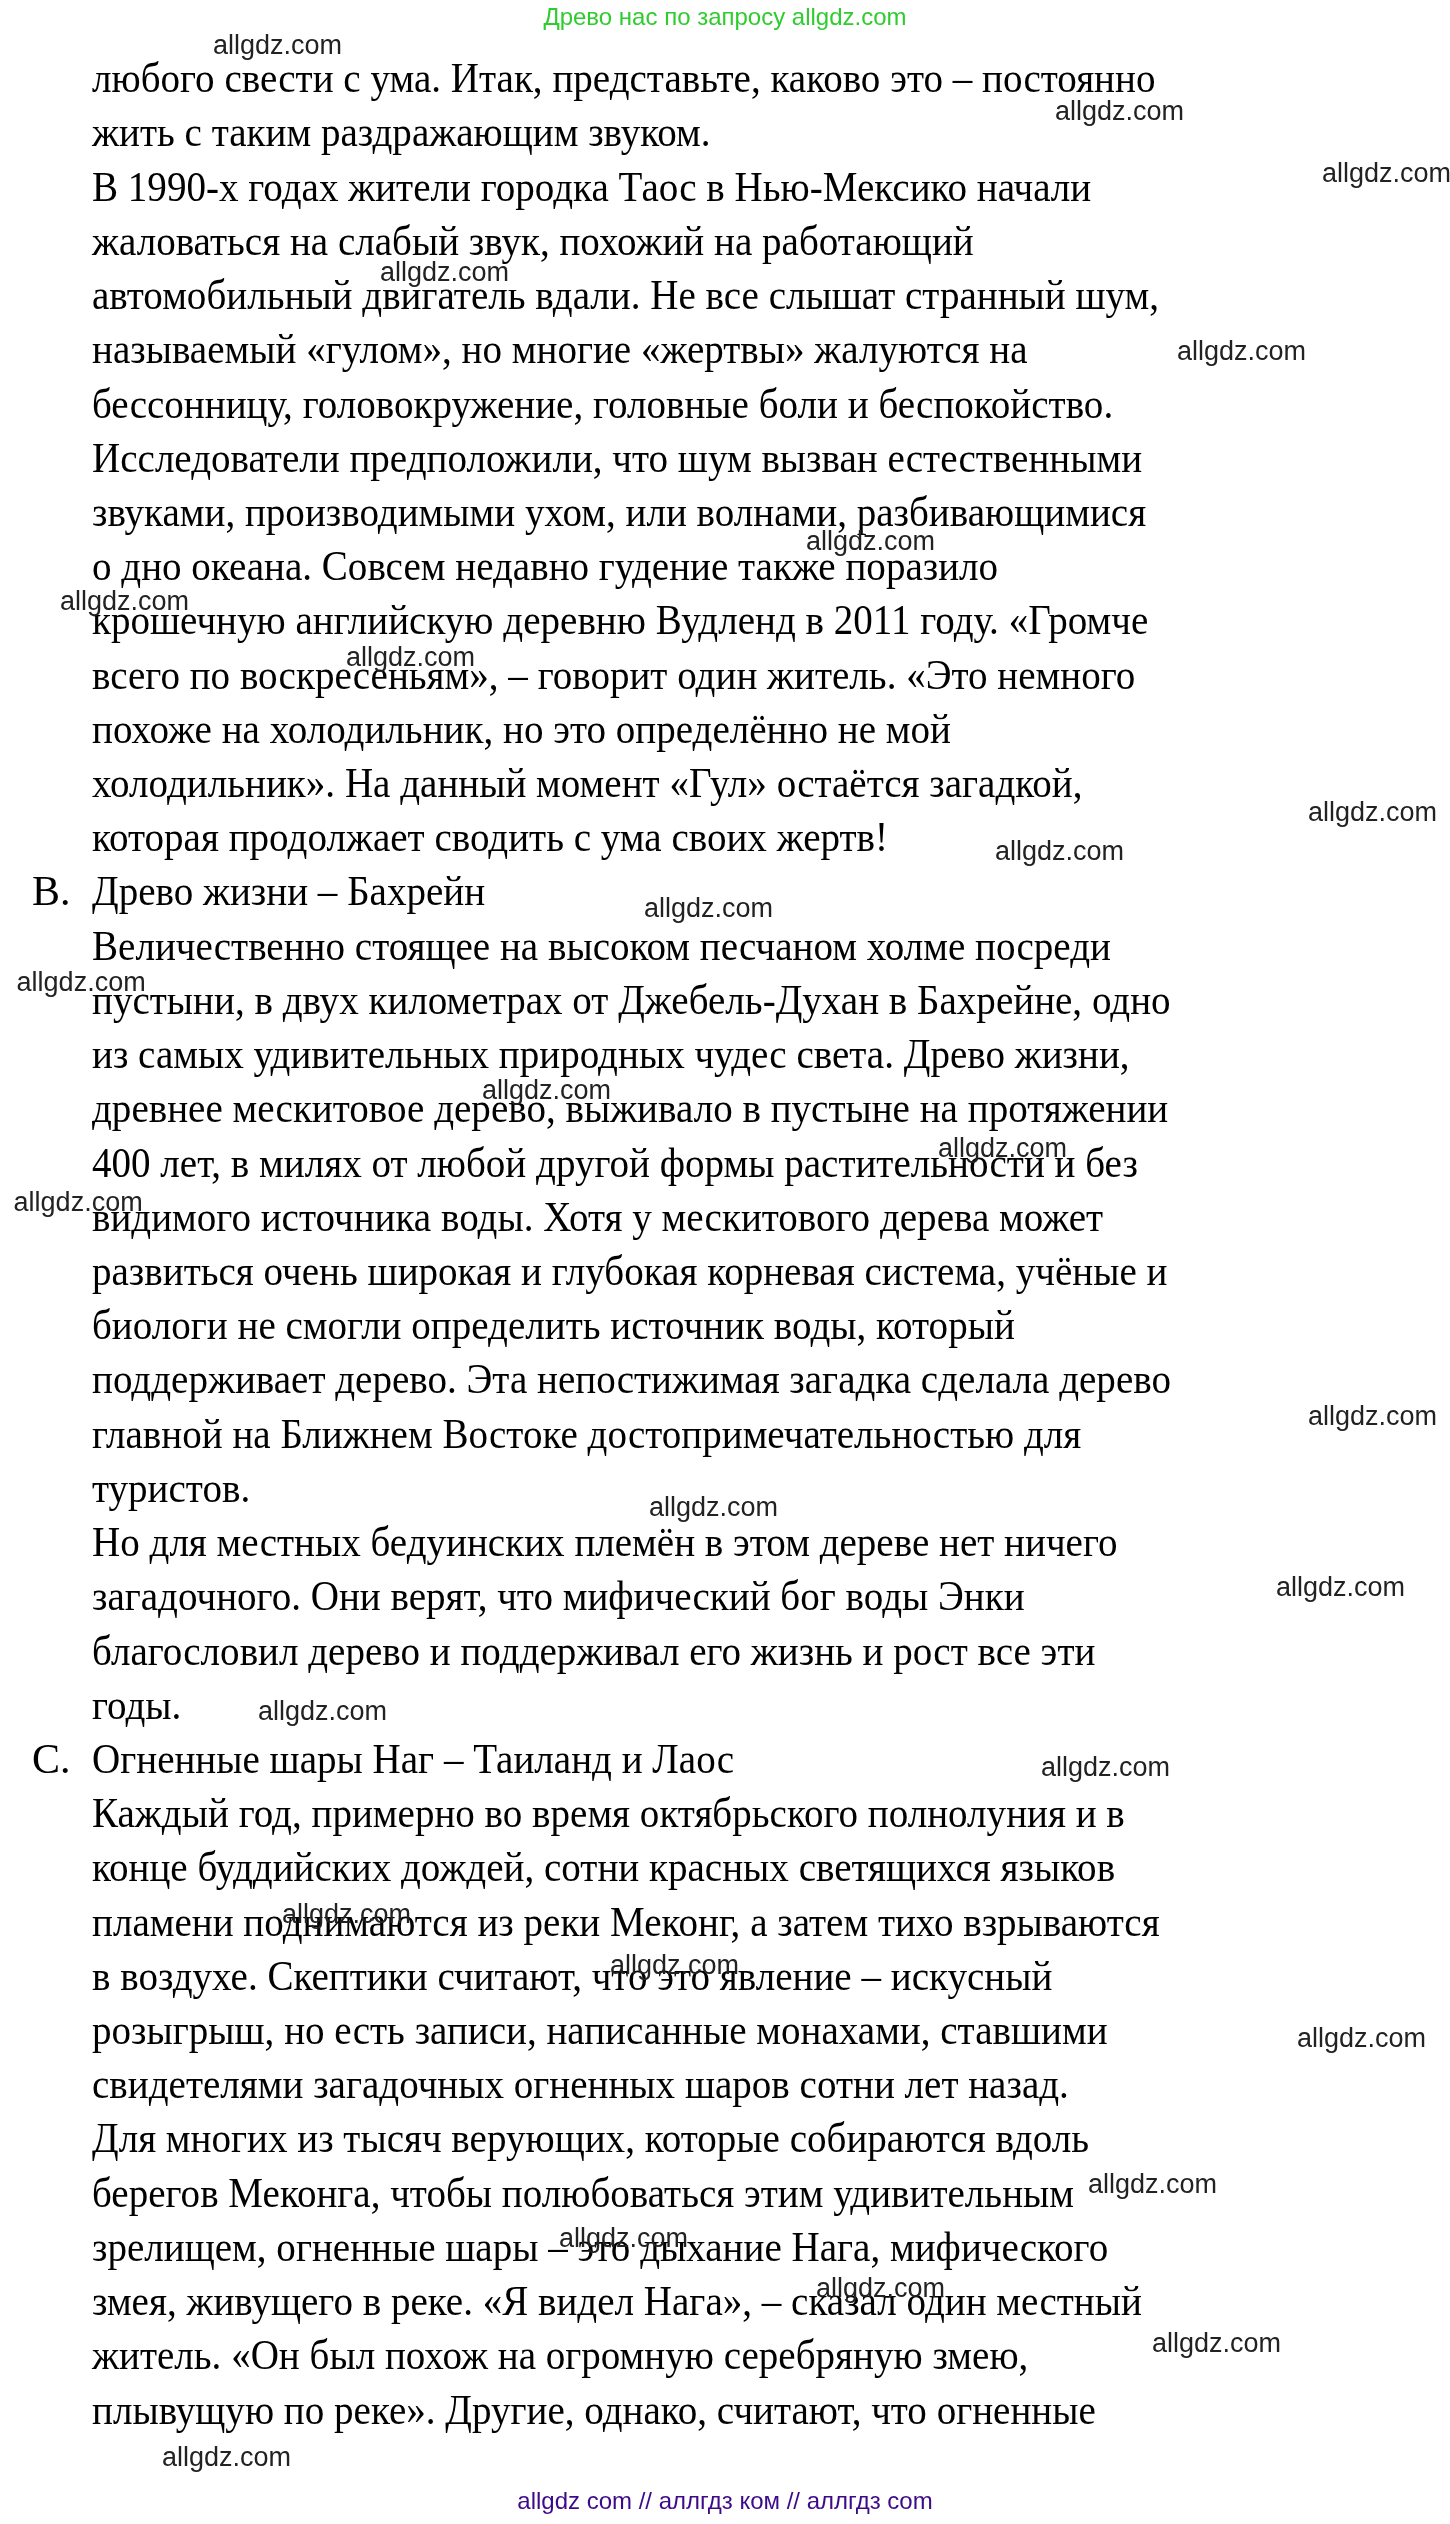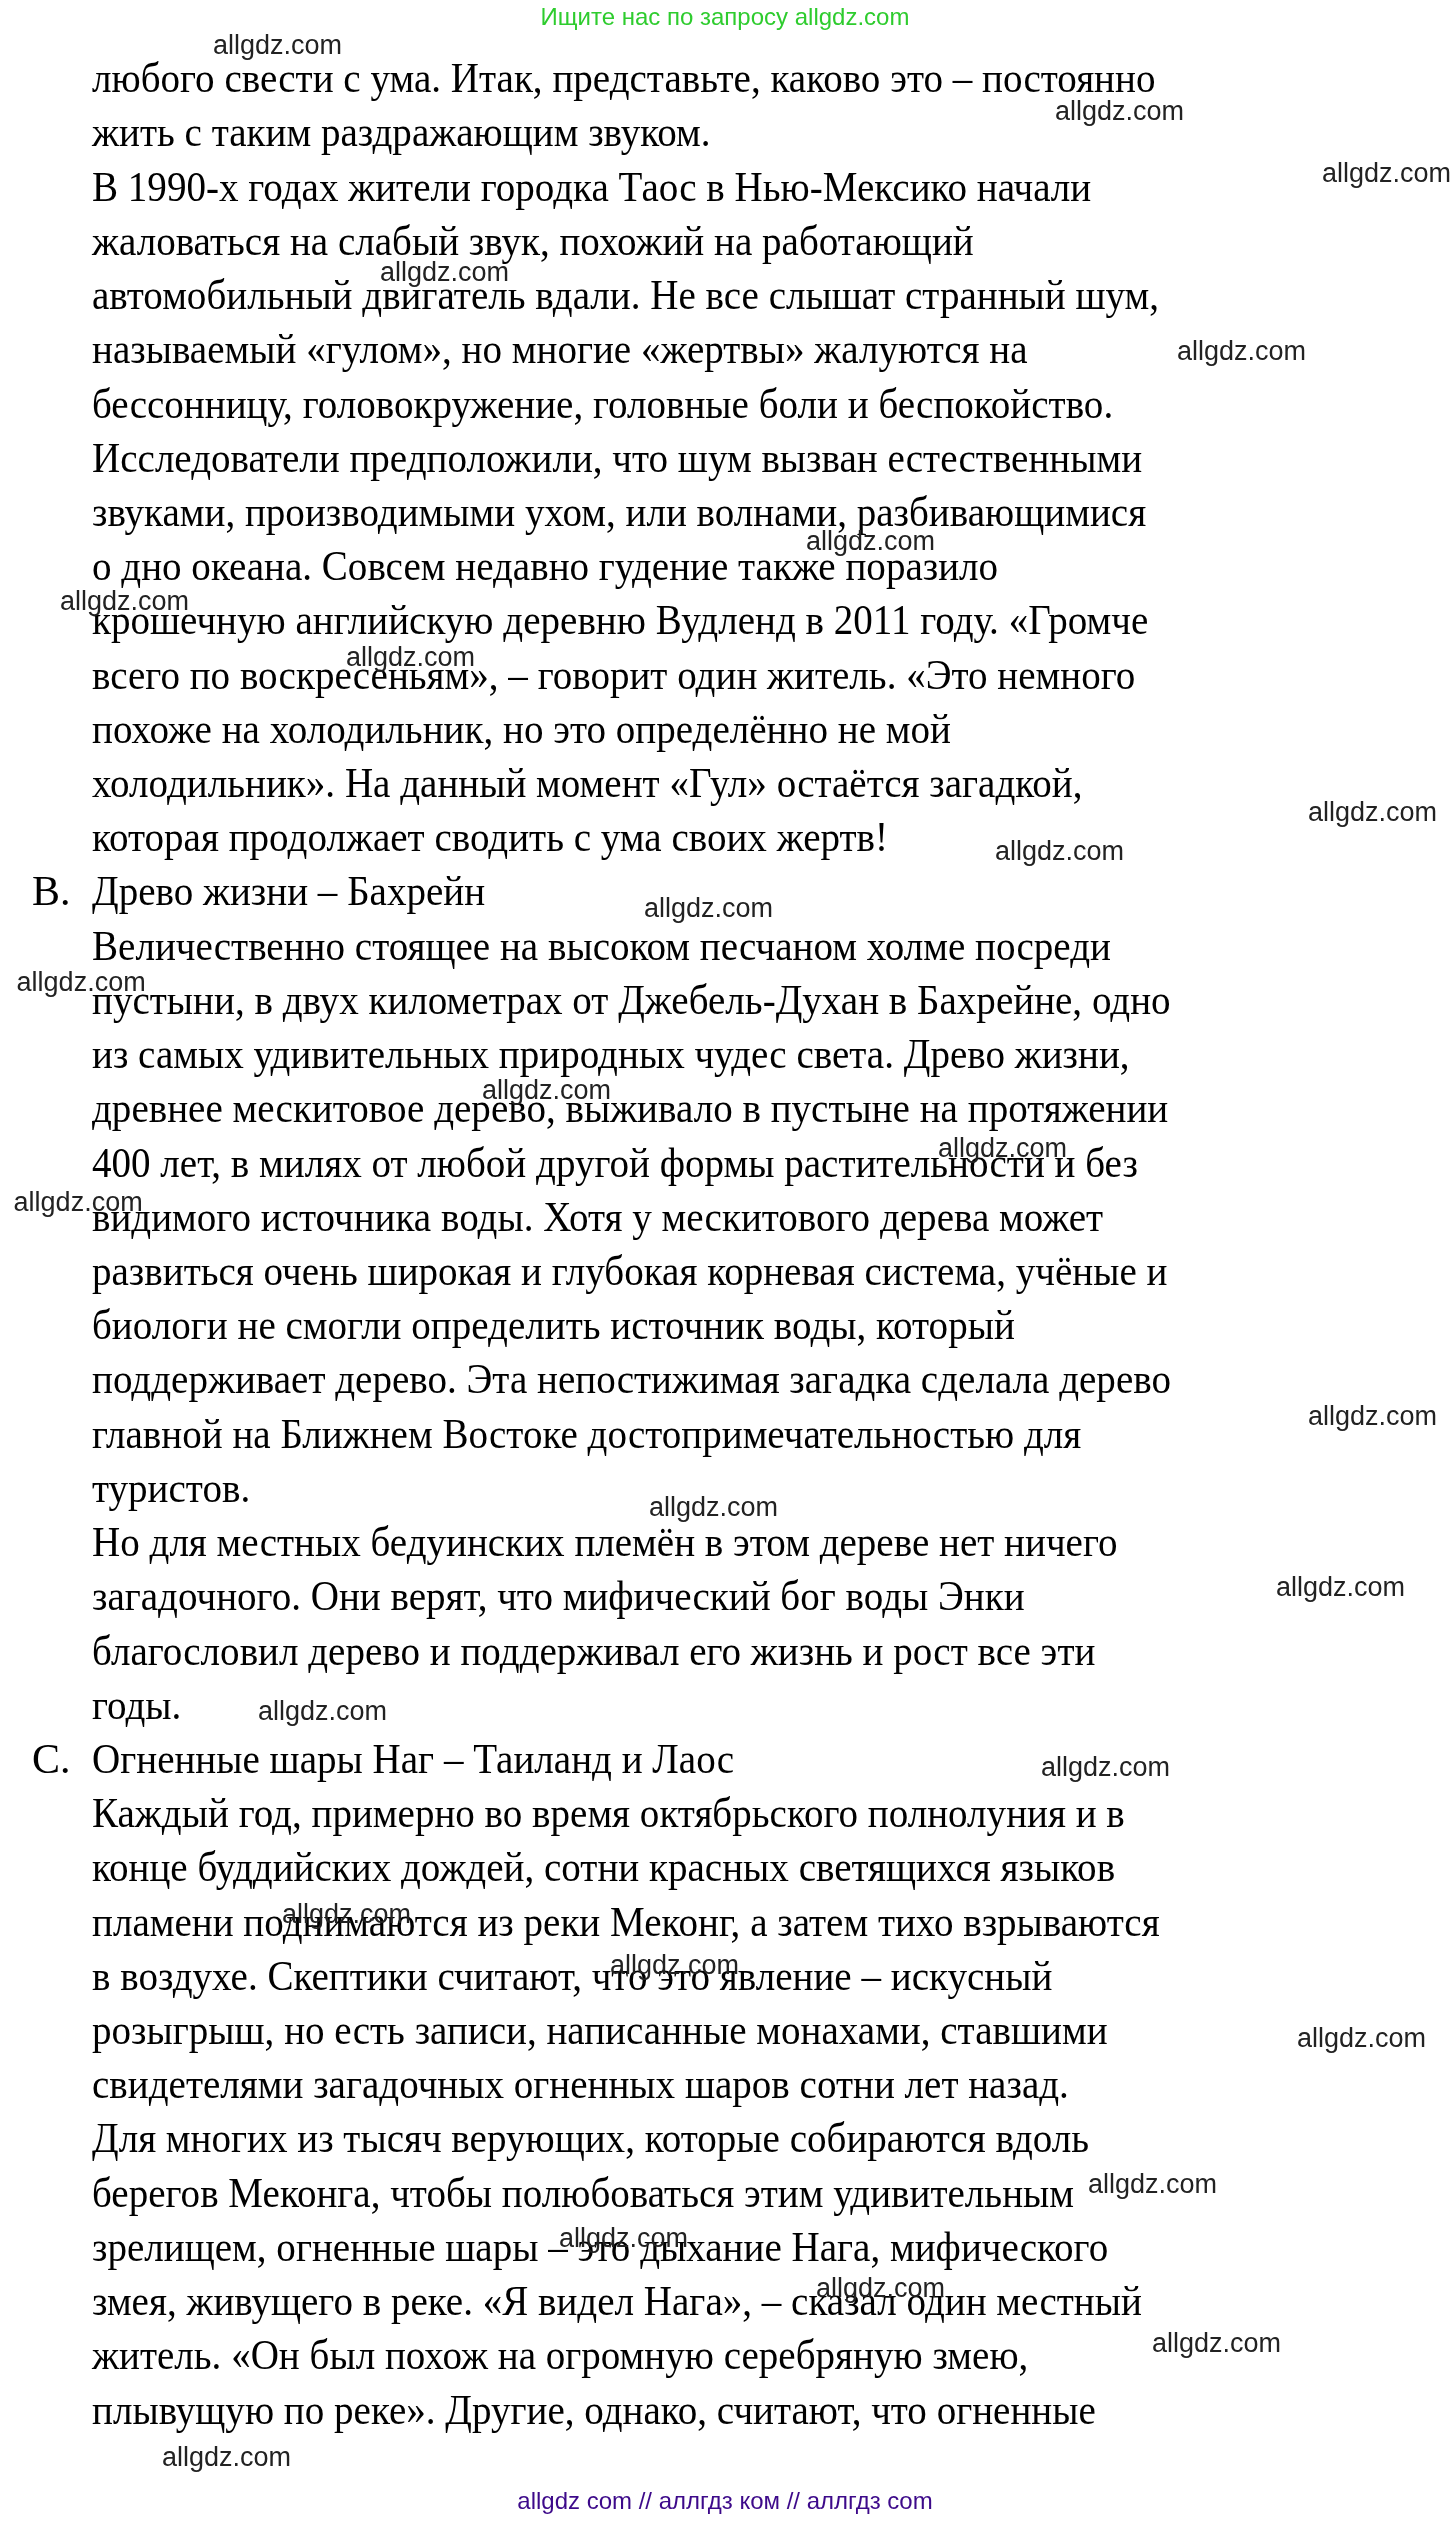--- a/index.html
+++ b/index.html
@@ -12,21 +12,21 @@
     font-family:"Liberation Serif", serif; font-size:42px; line-height:48px; color:#000;
     transform-origin:0 0; transform:scaleX(0.93); }
   .label { position:absolute; left:32px; white-space:nowrap;
     font-family:"Liberation Serif", serif; font-size:42px; line-height:48px; color:#000; }
   .wm { position:absolute; white-space:nowrap; font-family:"Liberation Sans", sans-serif;
     font-size:27px; color:#222; line-height:24px; }
 </style>
 </head>
 <body>
 
-<div class="header">Ищите нас по запросу allgdz.com</div>
+<div class="header">Древо нас по запросу allgdz.com</div>
 
 <div>
 
   <div class="line" style="top:54px">любого свести с ума. Итак, представьте, каково это – постоянно</div>
   <div class="line" style="top:108px">жить с таким раздражающим звуком.</div>
   <div class="line" style="top:163px">В 1990-х годах жители городка Таос в Нью-Мексико начали</div>
   <div class="line" style="top:217px">жаловаться на слабый звук, похожий на работающий</div>
   <div class="line" style="top:271px">автомобильный двигатель вдали. Не все слышат странный шум,</div>
   <div class="line" style="top:325px">называемый «гулом», но многие «жертвы» жалуются на</div>
   <div class="line" style="top:380px">бессонницу, головокружение, головные боли и беспокойство.</div>

